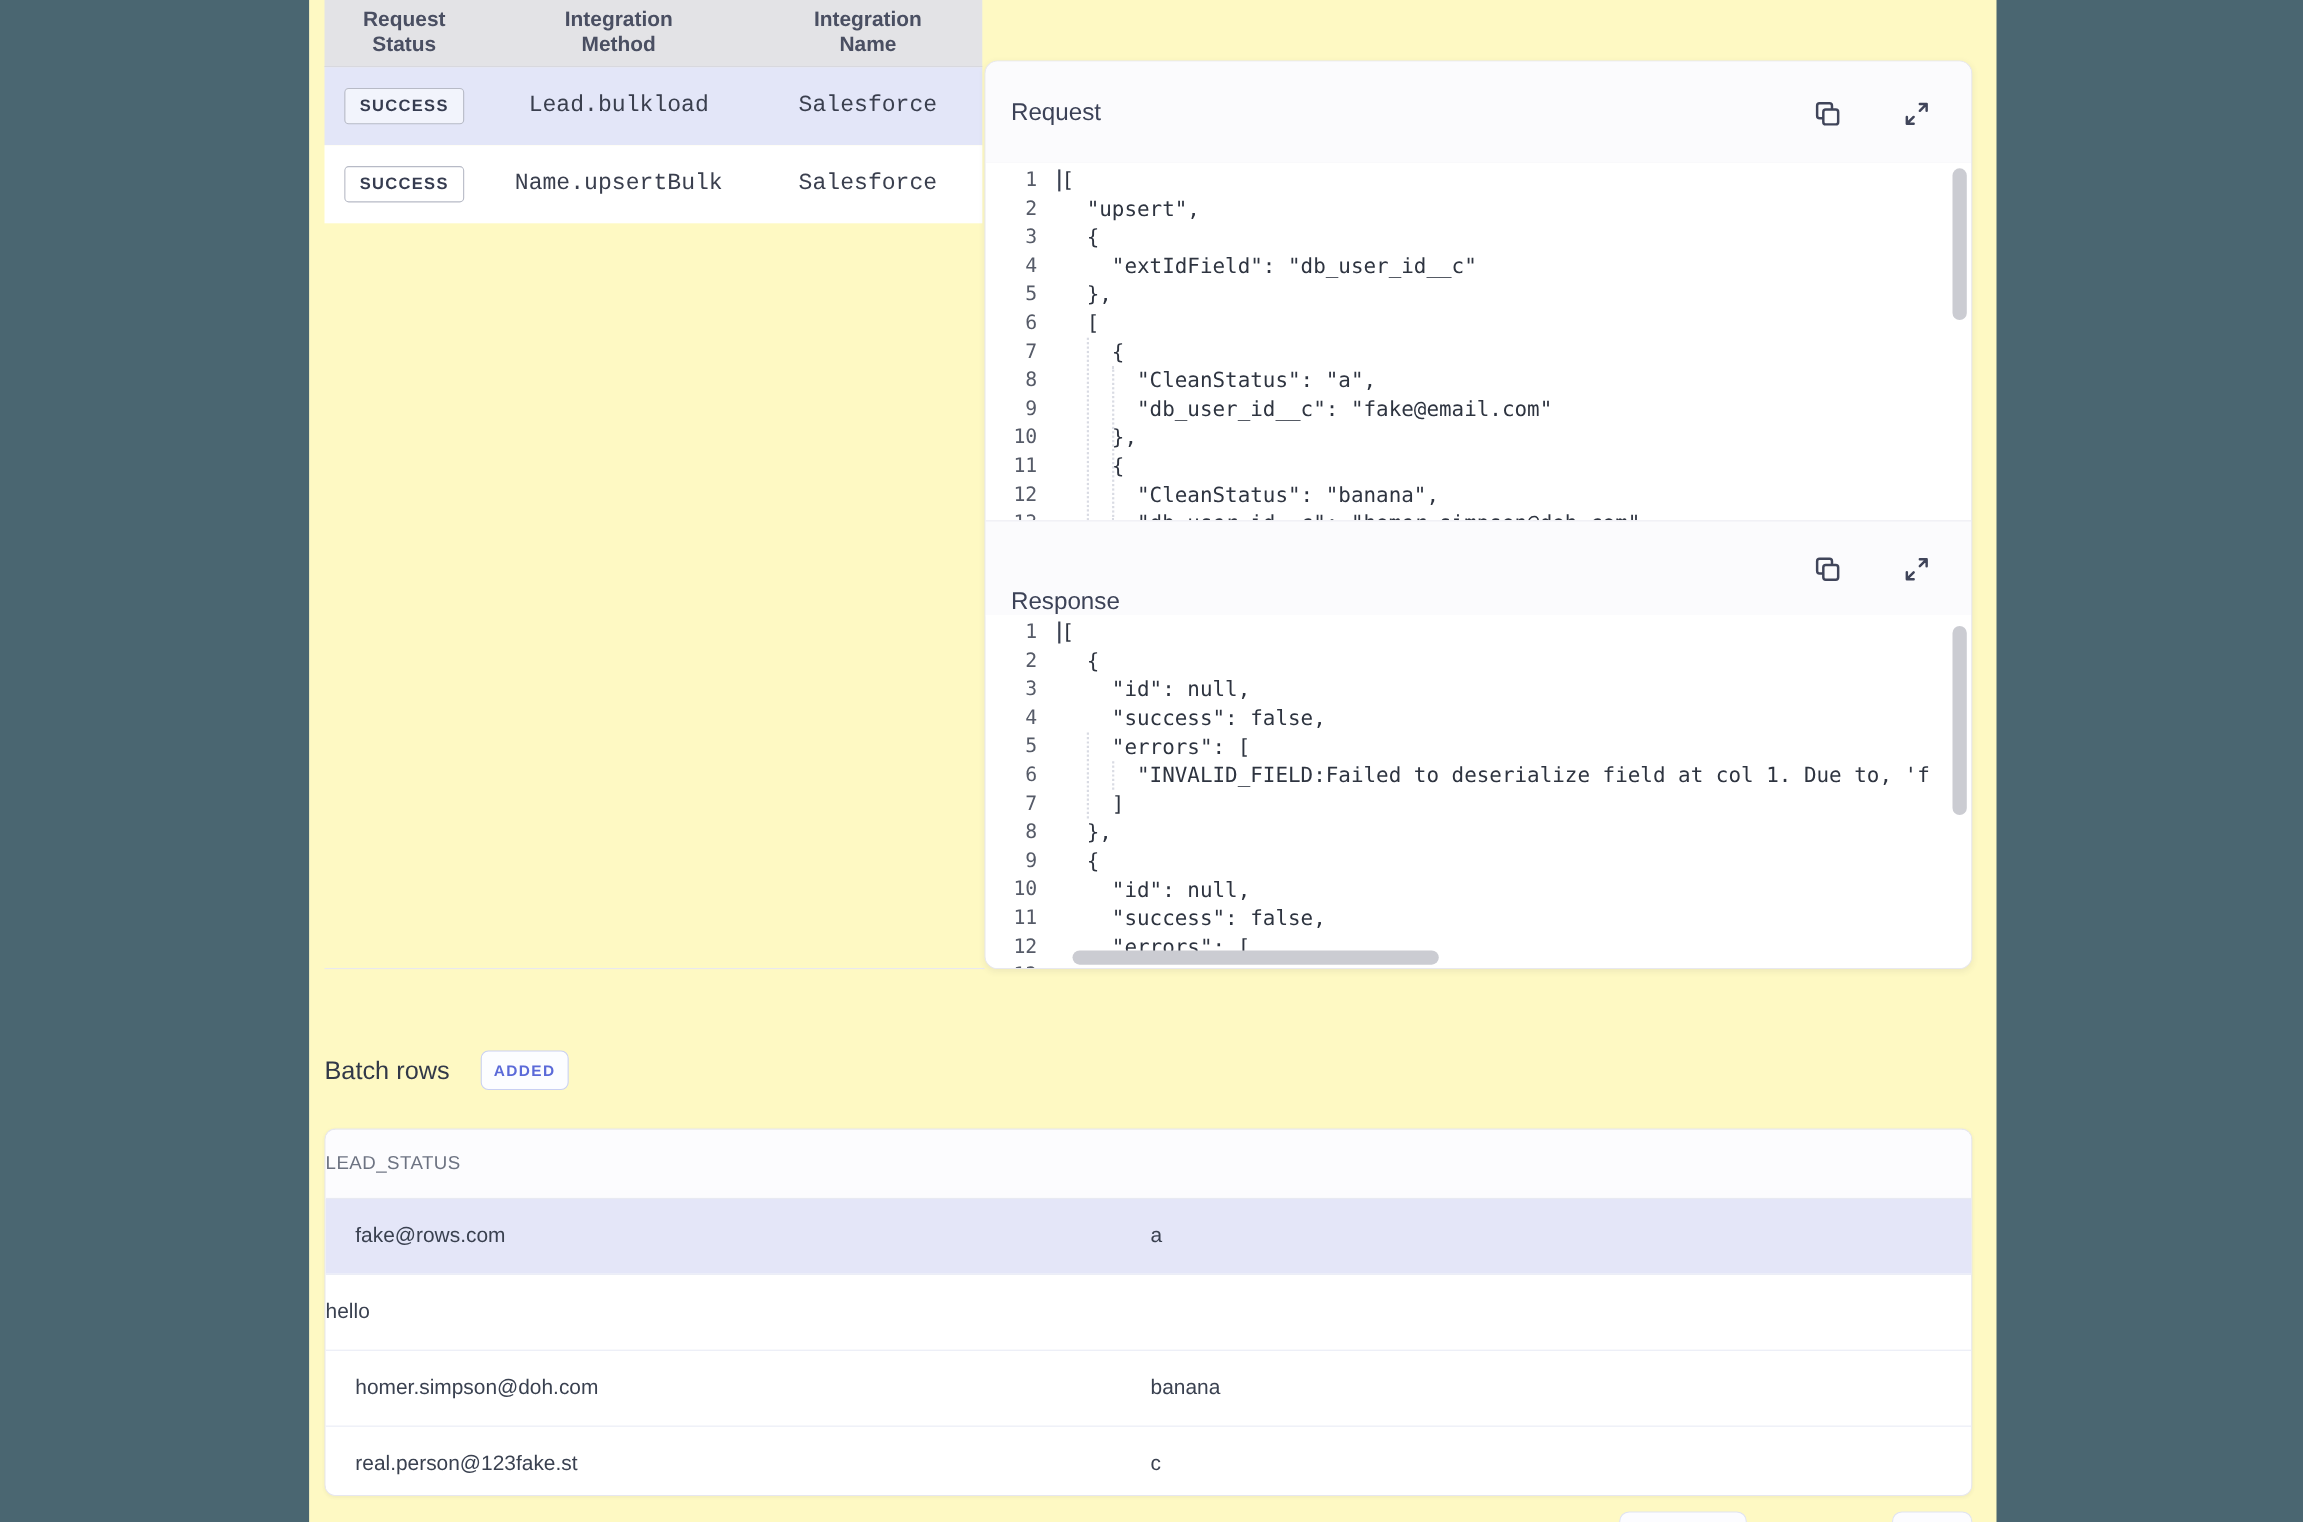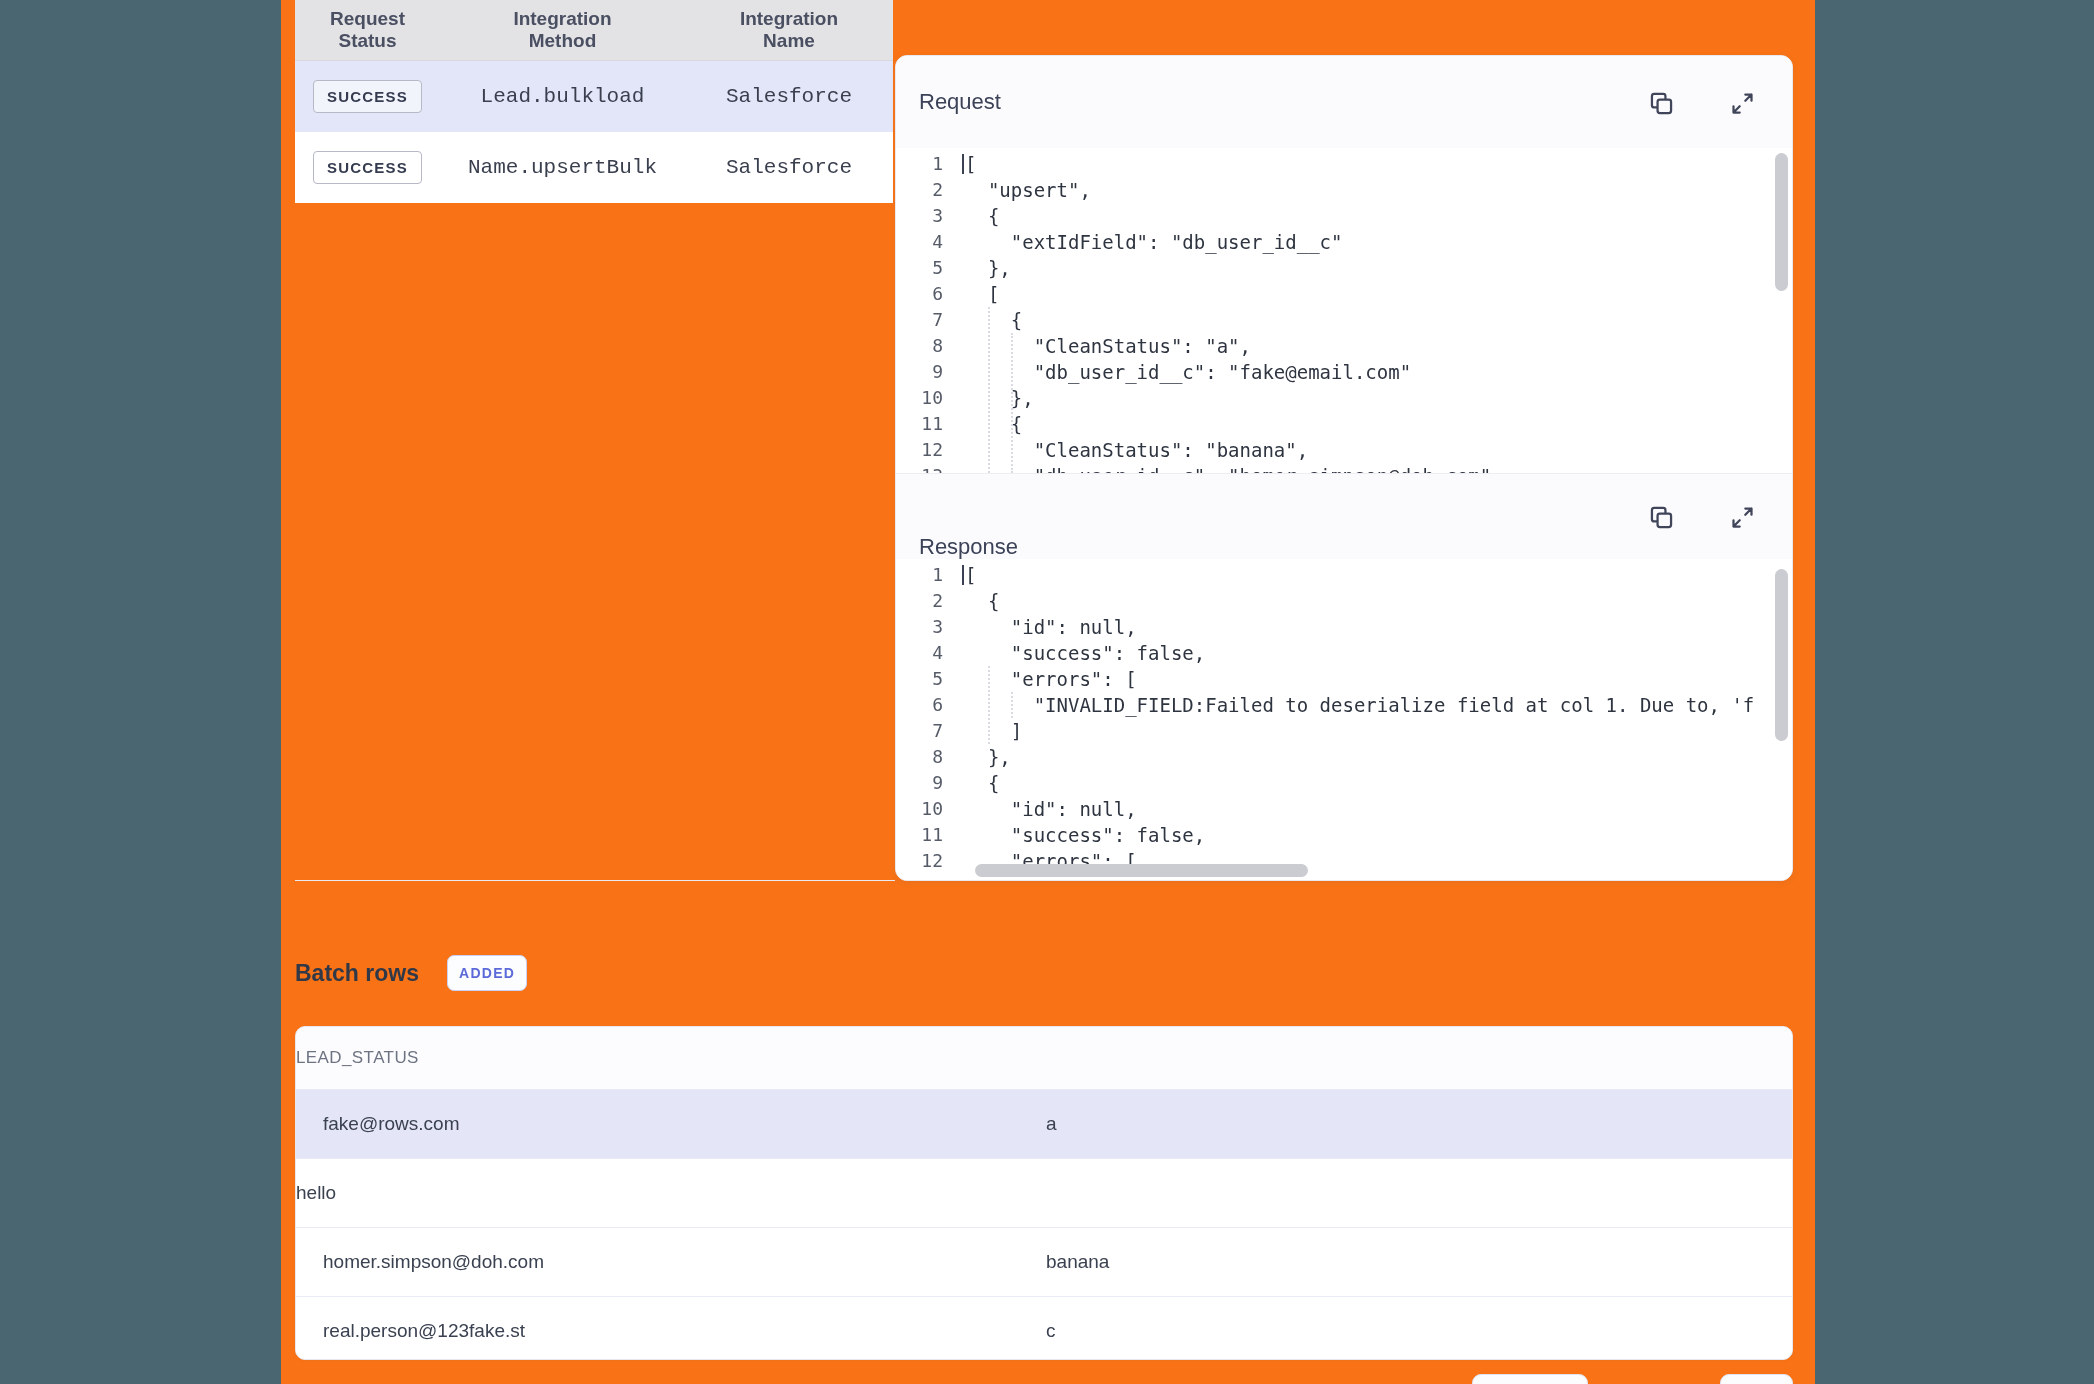--- a/index.html
+++ b/index.html
@@ -1,16 +1,16 @@
 <!DOCTYPE html>
 <html><head>
 <meta charset="utf-8">
 <style>
   html,body{margin:0;padding:0;background:#ffffff;}
-  .screen{position:relative;width:2094px;height:1384px;overflow:hidden;background:#f97316;
+  .screen{position:relative;width:2094px;height:1384px;overflow:hidden;background:#fef9c3;
           font-family:"Liberation Sans",sans-serif;}
   .band{position:absolute;top:0;bottom:0;background:#4a6671;}
   .band.l{left:0;width:281px;}
   .band.r{left:1815px;width:279px;}
 
   
   .rtable{position:absolute;left:295px;top:0;width:598px;}
   .rt-head{display:flex;height:60px;background:#e3e3e6;border-bottom:1px solid #d8d8de;}
   .rt-h{display:flex;align-items:center;justify-content:center;text-align:center;
         white-space:pre-line;font-size:19px;font-weight:600;color:#4a4f62;line-height:22px;}
@@ -41,21 +41,21 @@
   .code-res{top:503px;height:323px;}
   .cl{display:flex;height:26px;line-height:26px;font-family:"DejaVu Sans Mono",monospace;}
   .ln{flex:0 0 47px;text-align:right;font-size:18px;color:#565b68;}
   .lc{padding-left:22px;font-size:19px;color:#2e3440;white-space:pre;}
   .caret{position:absolute;width:2px;height:20px;background:#3b4152;}
   .ig{position:absolute;width:0;border-left:2px dotted #d9dbe3;}
   .sb{position:absolute;background:#cbccd2;border-radius:7px;cursor:pointer;}
 
   
   .batch-head{position:absolute;left:295px;top:955px;display:flex;align-items:center;gap:28px;}
-  .batch-title{font-size:23px;font-weight:700;color:#313848;}
+  .batch-title{font-size:23px;font-weight:400;color:#313848;}
   .added{height:34px;padding:0 11px;display:flex;align-items:center;border:1px solid #c9d0f2;
          border-radius:7px;background:#fcfdff;color:#5b6ad8;font-size:14px;font-weight:700;
          letter-spacing:1.3px;}
   .batch-card{position:absolute;left:295px;top:1026px;width:1498px;height:334px;background:#fff;
               border:1px solid #e7e7ef;border-radius:10px;box-sizing:border-box;overflow:hidden;
               box-shadow:0 1px 3px rgba(60,66,87,.05);}
   .bt-head{height:62px;display:flex;align-items:center;background:#fcfcfe;
            border-bottom:1px solid #e8eaf2;color:#6d7382;font-size:17px;letter-spacing:.4px;}
   .bt-row{height:68px;display:flex;align-items:center;font-size:19px;color:#3a4150;
           background:#fff;cursor:pointer;}

